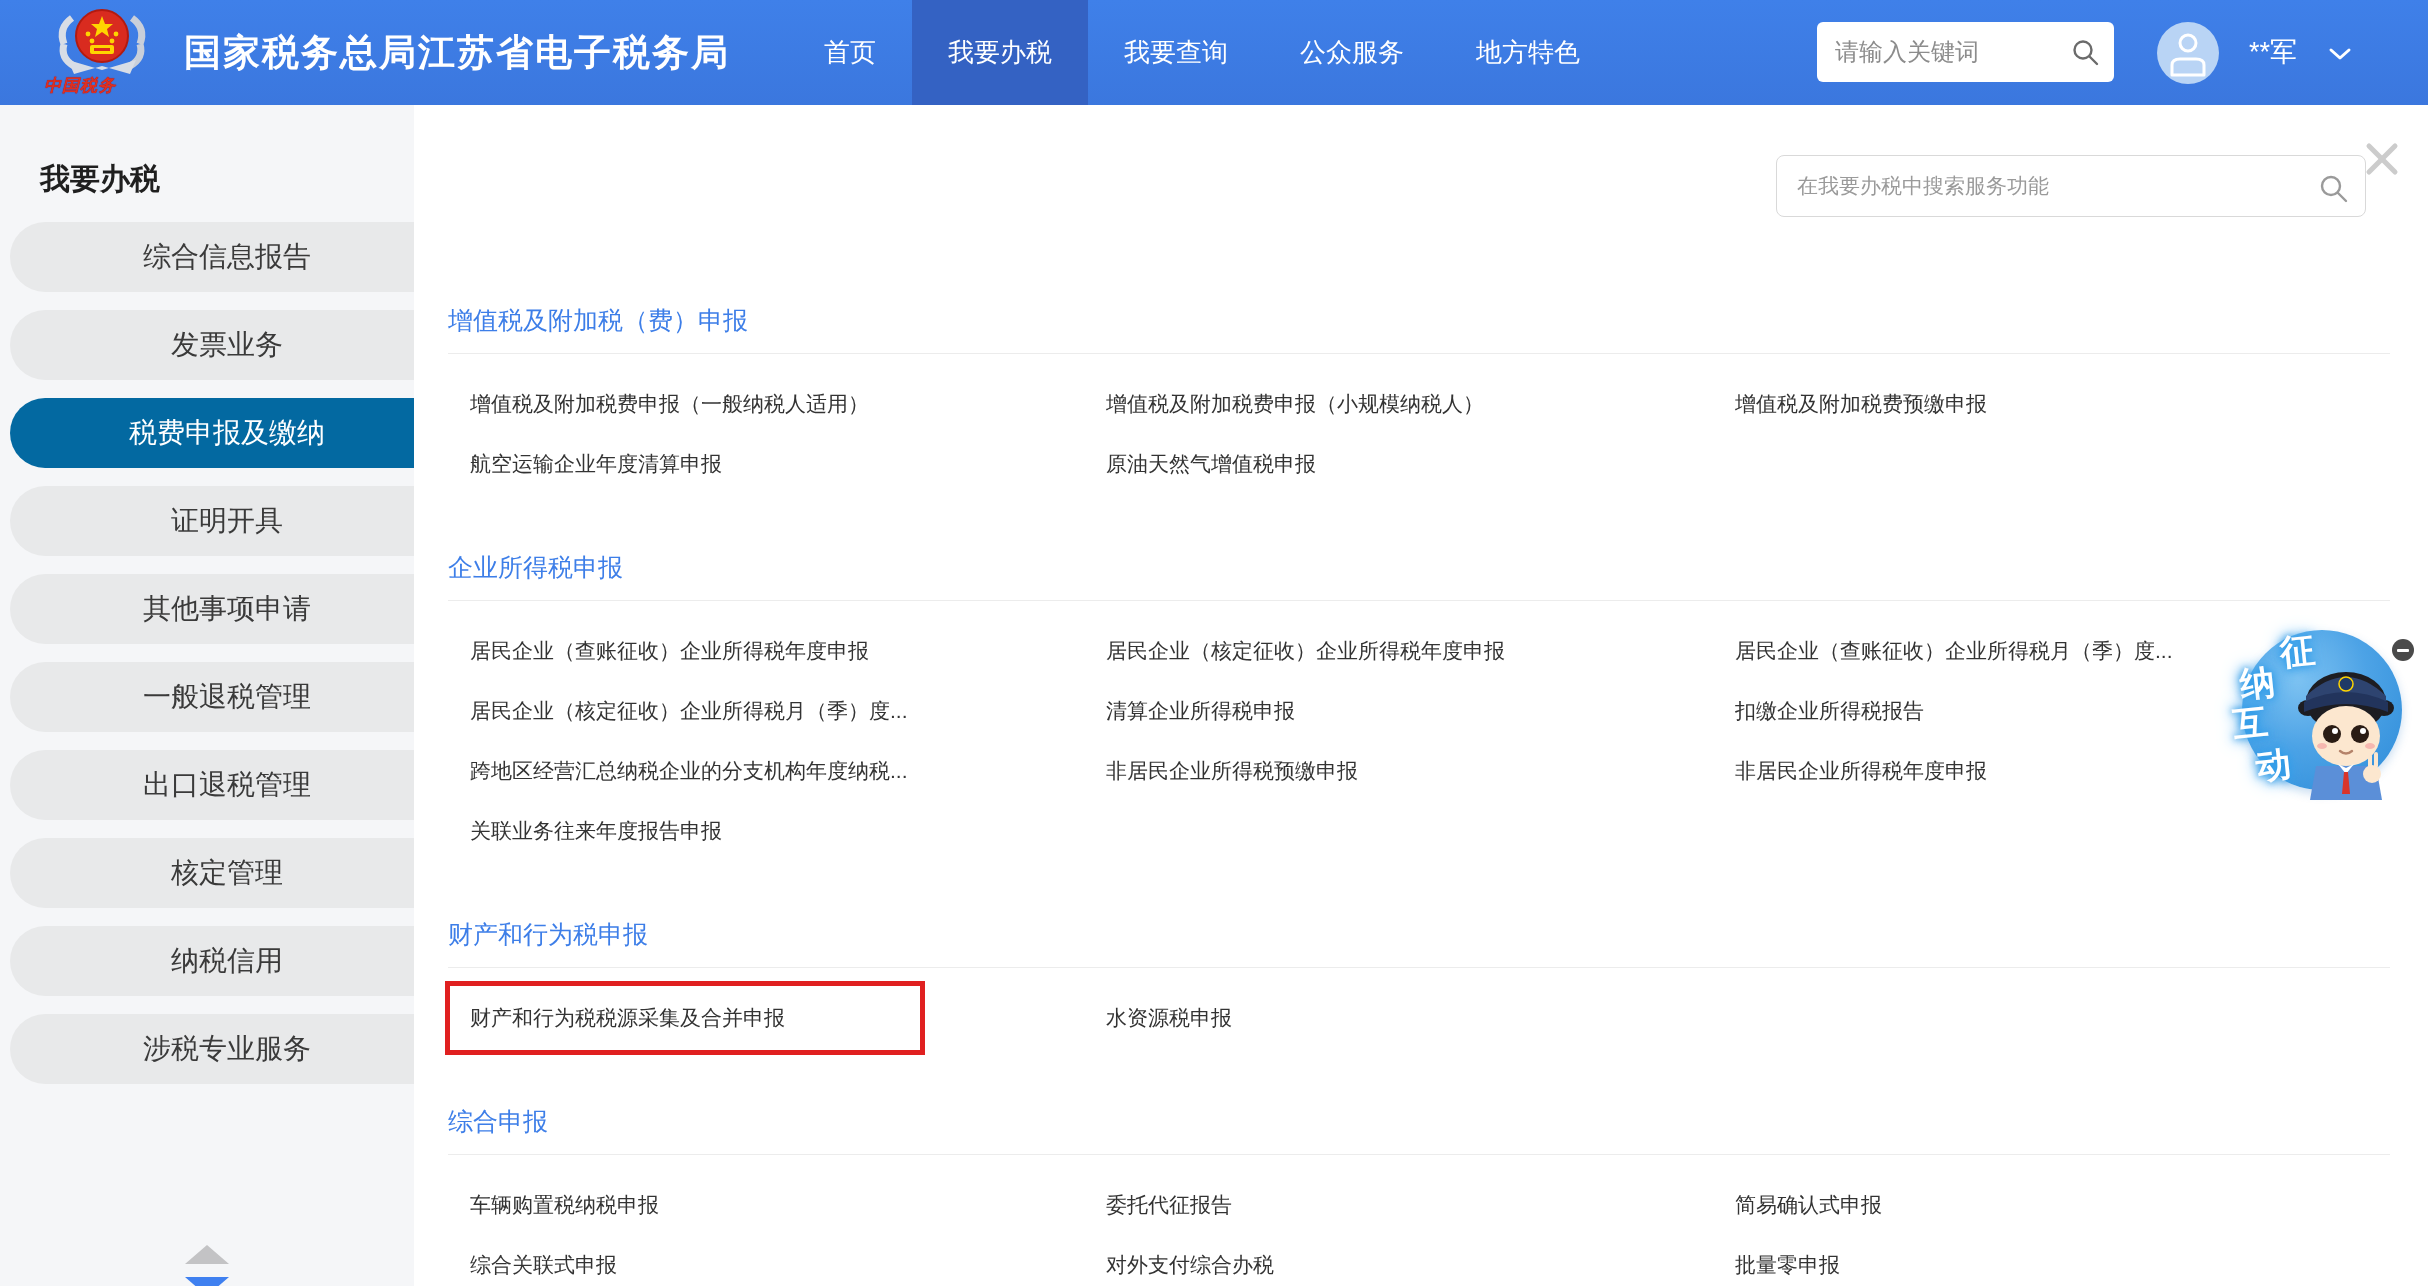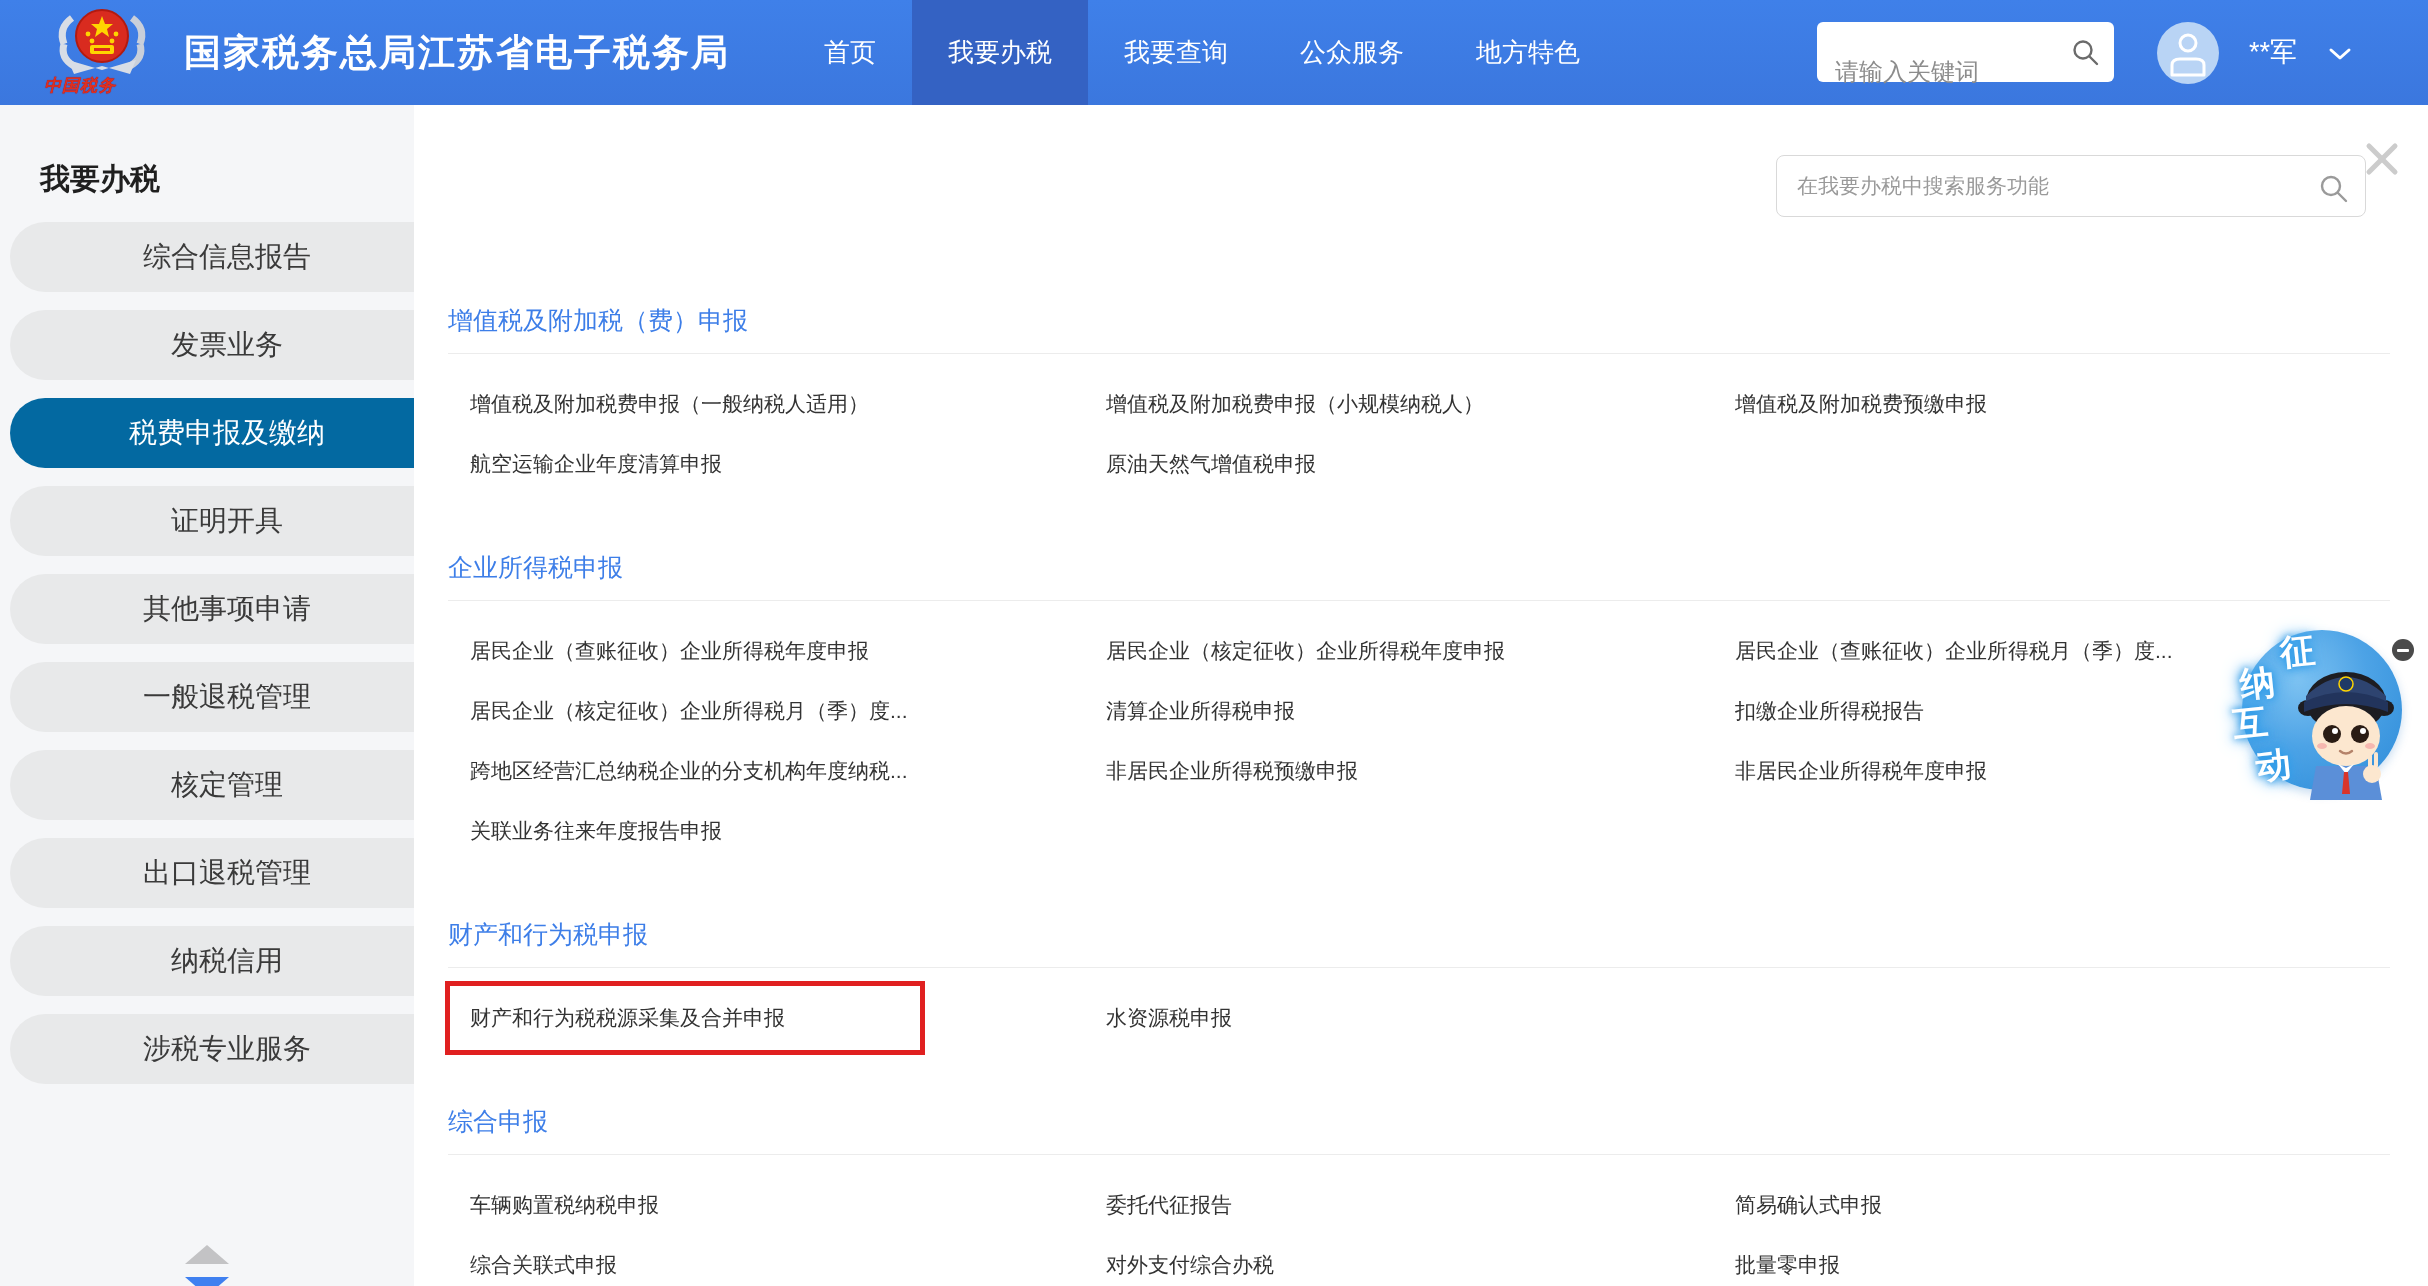--- a/index.html
+++ b/index.html
@@ -35,21 +35,20 @@
   .nav-item.active { background:#3462c3; }
   .hdr-search {
     position:absolute; left:1817px; top:22px; width:297px; height:60px;
     background:#fff; border-radius:6px;
   }
   .hdr-search input {
     position:absolute; left:0; top:0; width:100%; height:100%;
     border:none; outline:none; background:transparent;
     padding:0 58px 0 18px; font-size:24px; color:#444;
     font-family:inherit;
-    margin-top:20px;
   }
   .hdr-search input::placeholder { color:#8c8c8c; }
   .hdr-search .mag { position:absolute; right:14px; top:15px; }
   .avatar {
     position:absolute; left:2157px; top:22px; width:62px; height:62px;
     border-radius:50%; background:#b9d4f5; cursor:pointer;
   }
   .avatar svg { position:absolute; left:11px; top:9px; }
   .username {
     position:absolute; left:2249px; top:0; height:105px; line-height:105px;
@@ -200,22 +199,22 @@
 
 <div class="sidebar">
   <div class="sidebar-title">我要办税</div>
   <div class="pills">
       <div class="pill">综合信息报告</div>
       <div class="pill">发票业务</div>
       <div class="pill active">税费申报及缴纳</div>
       <div class="pill">证明开具</div>
       <div class="pill">其他事项申请</div>
       <div class="pill">一般退税管理</div>
+      <div class="pill">出口退税管理</div>
       <div class="pill">核定管理</div>
-      <div class="pill">出口退税管理</div>
       <div class="pill">纳税信用</div>
       <div class="pill">涉税专业服务</div>
     </div>
   <div class="scroll-up"></div>
   <div class="scroll-down"></div>
 </div>
 
 <div class="panel">
   <svg class="close-x" width="40" height="40" viewBox="0 0 40 40">
     <line x1="7" y1="7" x2="33" y2="33" stroke="#cccccc" stroke-width="5" stroke-linecap="round"></line>

